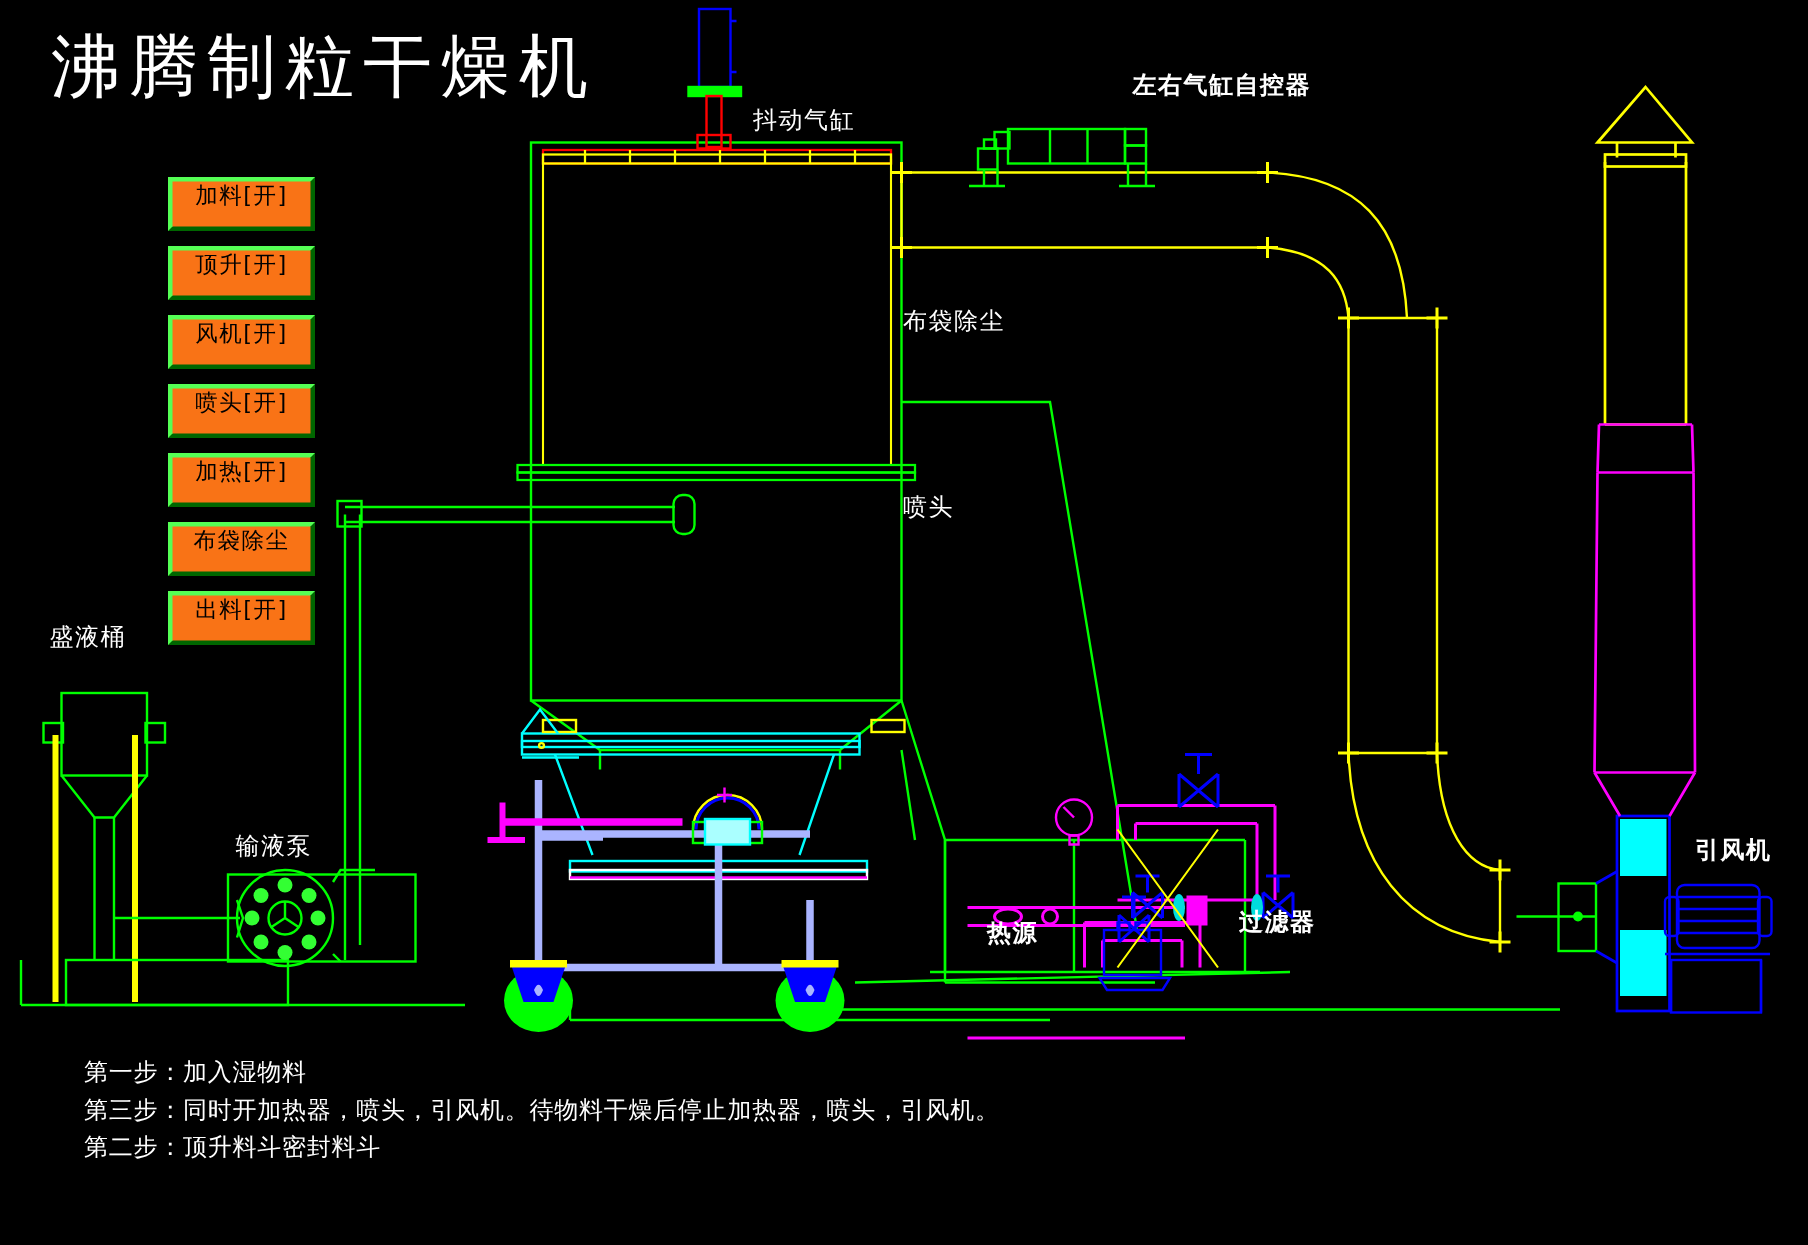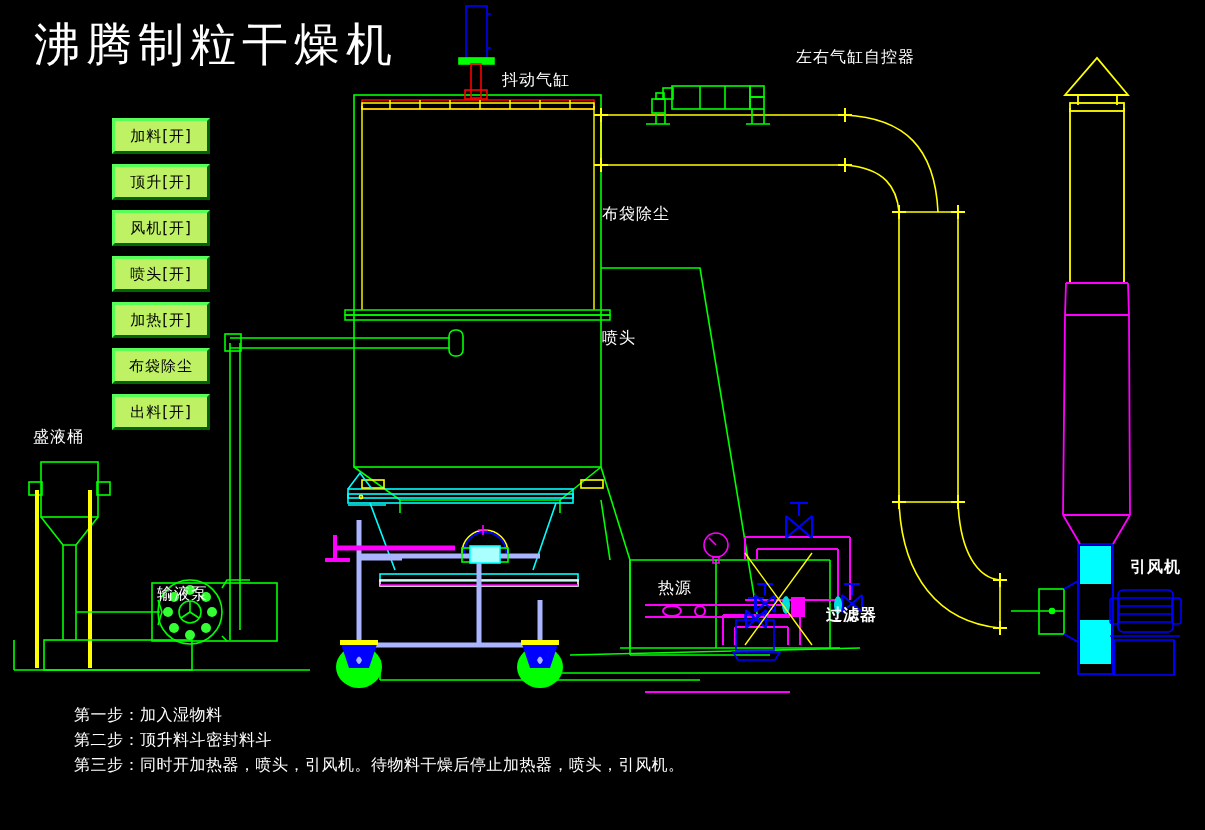--- a/index.html
+++ b/index.html
@@ -12,39 +12,39 @@
   .title{
     position:absolute;left:34px;top:18px;
     font-size:46px;line-height:52px;color:#ffffff;
     letter-spacing:6px;font-weight:400;white-space:nowrap;
   }
 
   
   .btn-stack{position:absolute;left:112px;top:118px;width:98px;}
   .btn{
     position:relative;width:98px;height:36px;margin-bottom:10px;
-    background:#bef264;
+    background:#f97316;
     border-top:3px solid #55ff55;
     border-left:3px solid #55ff55;
     border-right:3px solid #006600;
     border-bottom:3px solid #006600;
     box-sizing:border-box;
-    display:flex;align-items:center;justify-content:center;
+    display:flex;align-items:flex-start;justify-content:center;
     color:#000;font-size:15px;letter-spacing:1px;
     cursor:pointer;user-select:none;
   }
 
   
   .lbl{position:absolute;color:#fff;font-size:16px;white-space:nowrap;letter-spacing:1px;}
 
   
   #cad{position:absolute;left:0;top:0;width:1205px;height:830px;}
 
   
-  .steps{position:absolute;left:56px;top:702px;margin-left:18px;}
+  .steps{position:absolute;left:56px;top:702px;}
   .step{color:#ffffff;font-size:16px;line-height:25px;white-space:nowrap;letter-spacing:0.5px;}
 </style>
 </head>
 <body>
 
 <div id="stage">
 
   <svg id="cad" viewBox="0 0 1205 830" xmlns="http://www.w3.org/2000/svg">
 
     <g fill="none" stroke="#00ff00" stroke-width="1.6">
@@ -361,28 +361,28 @@
     </div>
     <div class="btn">
       <span>布袋除尘</span>
     </div>
     <div class="btn">
       <span>出料[开]</span>
     </div>
   </div>
 
   <div class="lbl" style="left:502px;top:70px;text-align:right;">抖动气缸</div>
-  <div class="lbl" style="left:796px;top:47px;">左右气缸自控器</div>
+  <div class="lbl" style="left:755px;top:47px;font-weight:bold;">左右气缸自控器</div>
   <div class="lbl" style="left:602px;top:204px;">布袋除尘</div>
   <div class="lbl" style="left:602px;top:328px;text-align:center;">喷头</div>
-  <div class="lbl" style="left:33px;top:427px;">盛液桶</div>
-  <div class="lbl" style="left:157px;top:584px;">输液泵</div>
-  <div class="lbl" style="left:658px;top:578px;">热源</div>
+  <div class="lbl" style="left:33px;top:415px;">盛液桶</div>
+  <div class="lbl" style="left:157px;top:554px;">输液泵</div>
+  <div class="lbl" style="left:658px;top:612px;font-weight:bold;">热源</div>
   <div class="lbl" style="left:826px;top:605px;font-weight:bold;">过滤器</div>
   <div class="lbl" style="left:1130px;top:557px;font-weight:bold;">引风机</div>
 
   <div class="steps">
     <div class="step">第一步：加入湿物料</div>
+    <div class="step">第三步：同时开加热器，喷头，引风机。待物料干燥后停止加热器，喷头，引风机。</div>
     <div class="step">第二步：顶升料斗密封料斗</div>
-    <div class="step">第三步：同时开加热器，喷头，引风机。待物料干燥后停止加热器，喷头，引风机。</div>
   </div>
 
 </div>
 
 </body></html>

